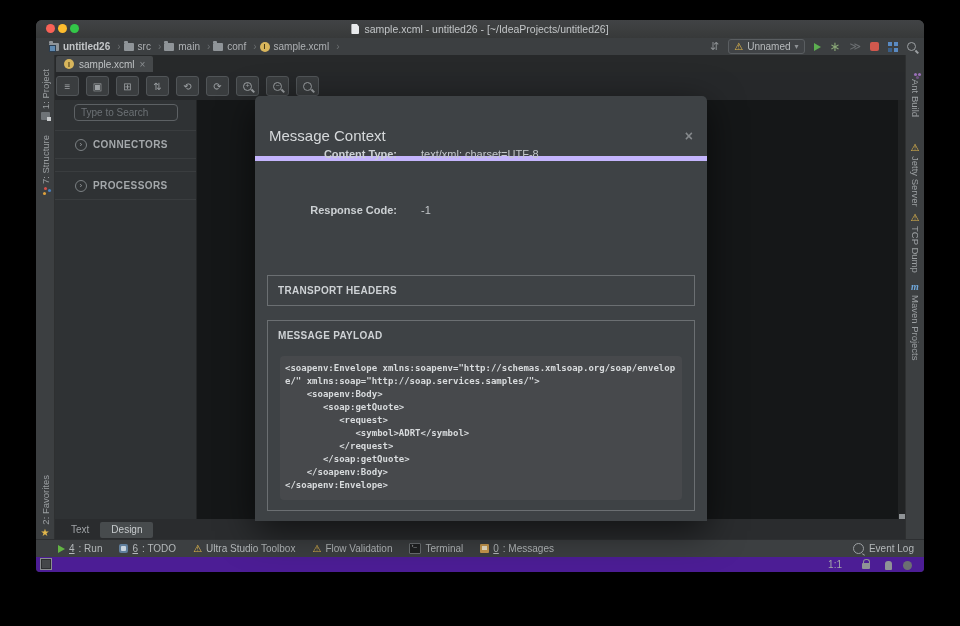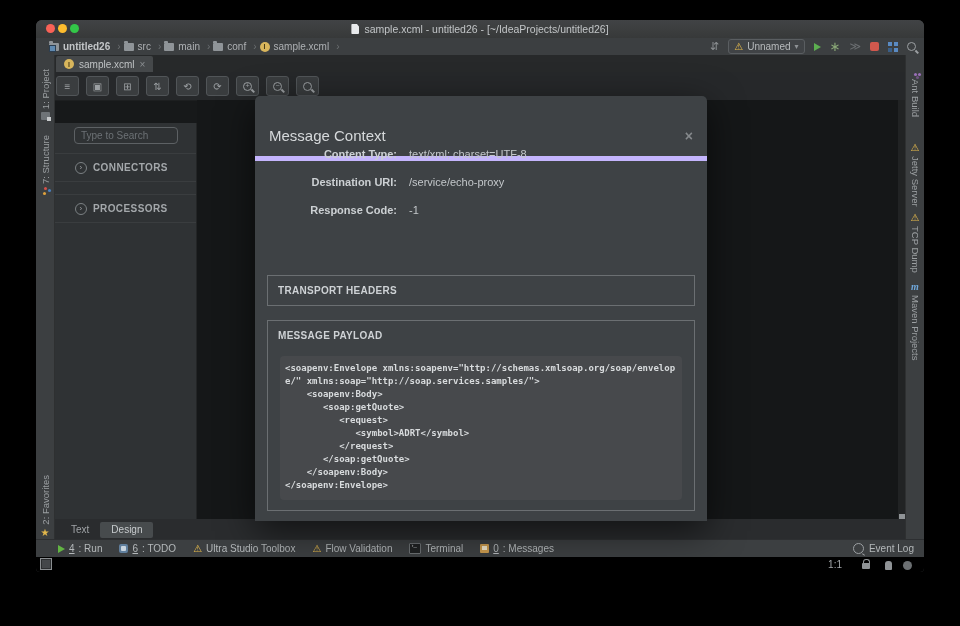--- a/index.html
+++ b/index.html
@@ -54,40 +54,40 @@
   .main{position:absolute;left:18px;right:18px;top:35px;bottom:50px;background:#17191a;}
   .tabstrip{position:absolute;left:0;top:0;right:0;height:17px;background:#27292a;border-bottom:1px solid #1e2021;}
   .etab{position:absolute;left:2px;top:1px;height:16px;display:flex;align-items:center;gap:5px;
         background:#45484a;padding:0 8px;font-size:10px;color:#bfc2c4;border-radius:2px 2px 0 0;}
   .etab .close{color:#8b8f92;font-size:10px;}
   .dtoolbar{position:absolute;left:0;top:17px;right:0;height:28px;background:#26282a;
             display:flex;align-items:center;padding-left:2px;gap:7px;border-bottom:1px solid #1d1f20;}
   .tbtn{width:21px;height:18px;background:#3a3d3f;border:1px solid #515558;border-radius:3px;
         display:flex;align-items:center;justify-content:center;color:#9da1a4;font-size:10px;}
   
-  .lpanel{position:absolute;left:0;top:45px;bottom:0;width:142px;background:#2f3234;border-right:1px solid #232526;margin-top:23px;}
+  .lpanel{position:absolute;left:0;top:45px;bottom:0;width:142px;background:#2f3234;border-right:1px solid #232526;}
   .search{position:absolute;left:20px;top:4px;width:90px;height:15px;border:1px solid #5d6164;border-radius:4px;
           background:transparent;color:#aeb1b3;font-size:10px;padding:0 6px;font-family:"Liberation Sans",sans-serif;}
   .search::placeholder{color:#6c7175;}
   .psec{position:absolute;left:0;right:0;height:27px;display:flex;align-items:center;gap:6px;
         padding-left:21px;border-top:1px solid #3a3d3f;border-bottom:1px solid #3a3d3f;
         font-size:10px;font-weight:bold;letter-spacing:.4px;color:#a4a8ab;}
   .chev-circ{width:10px;height:10px;border-radius:50%;border:1px solid #7b8083;color:#9ca0a3;
              display:flex;align-items:center;justify-content:center;font-size:8px;font-weight:normal;line-height:1;}
   
   .canvas{position:absolute;left:143px;right:0;top:45px;bottom:0;background:#151718;}
   .vscroll{position:absolute;right:0;top:45px;width:8px;bottom:0;background:#212324;}
   .grip{position:absolute;right:1px;bottom:2px;width:6px;height:6px;background:#8f9396;}
   
   .dialog{position:absolute;left:219px;top:76px;width:452px;height:425px;background:#3e4245;
           border-radius:5px 5px 0 0;box-shadow:0 10px 36px rgba(0,0,0,.6);z-index:5;}
   .dlg-head{height:36px;display:flex;align-items:flex-end;padding:12px 14px;border-bottom:5px solid #c4b5fd;}
   .dlg-title{font-size:15px;color:#d6d9db;flex:1;}
   .dlg-close{color:#85898c;font-size:14px;font-weight:bold;}
-  .fld{position:absolute;left:0;width:100%;display:grid;grid-template-columns:142px auto;column-gap:12px;
+  .fld{position:absolute;left:0;width:100%;display:grid;grid-template-columns:142px auto;column-gap:24px;
        font-size:11px;align-items:center;}
   .fld .lab{text-align:right;font-weight:bold;color:#ccd0d3;}
   .fld .val{color:#c3c7ca;}
   .secbox{position:absolute;left:12px;width:426px;border:1px solid #6b6f72;}
   .secbox .shead{height:29px;display:flex;align-items:center;padding-left:10px;
                  font-size:10px;font-weight:bold;letter-spacing:.3px;color:#ced2d5;}
   .codeblock{position:absolute;left:12px;top:35px;width:392px;height:132px;background:#47494c;
              border-radius:4px;padding:6px 5px;overflow:hidden;}
   .codeblock pre{margin:0;font-family:"DejaVu Sans Mono",monospace;font-size:9px;line-height:13px;
                  font-weight:bold;color:#d8dbdd;white-space:pre-wrap;word-break:break-all;}
@@ -103,21 +103,21 @@
   .mn{text-decoration:underline;}
   .todo-ic{width:9px;height:9px;background:#5f7e9c;border-radius:2px;position:relative;}
   .todo-ic::after{content:"";position:absolute;left:2px;top:2px;width:5px;height:5px;background:#c9d4de;border-radius:1px;}
   .term-ic{width:10px;height:9px;background:#1f2122;border:1px solid #6b6f72;border-radius:1px;position:relative;}
   .term-ic::after{content:"›_";position:absolute;left:1px;top:-2px;font-size:6px;color:#c2c5c7;}
   .msg-ic{width:9px;height:9px;background:#c99a4e;border-radius:1px;position:relative;}
   .msg-ic::after{content:"";position:absolute;left:2px;top:2px;width:5px;height:4px;background:#efe4c9;}
   .eventlog{position:absolute;right:10px;display:flex;align-items:center;gap:5px;}
   .balloon{width:9px;height:9px;border:1px solid #9ca0a3;border-radius:50%;position:relative;}
   .balloon::after{content:"";position:absolute;right:-2px;bottom:-2px;width:3px;height:1px;background:#9ca0a3;transform:rotate(35deg);}
-  .bottomrow{position:absolute;left:0;right:0;bottom:0;height:15px;background:#000000;
+  .bottomrow{position:absolute;left:0;right:0;bottom:0;height:15px;background:#4c1d95;
              display:flex;align-items:center;font-size:10px;color:#a3a7aa;z-index:4;}
   .togglebar-ic{position:absolute;left:4px;bottom:2px;width:10px;height:10px;border:1px solid #8a8e91;background:#44474a;box-shadow:inset 0 0 0 1px #2c2e30;}
   .caret-pos{position:absolute;right:82px;}
   .lock-ic{position:absolute;right:54px;width:8px;height:6px;background:#8f9396;border-radius:1px;top:6px;}
   .lock-ic::before{content:"";position:absolute;left:1px;top:-4px;width:5px;height:4px;border:1.5px solid #8f9396;border-bottom:none;border-radius:3px 3px 0 0;}
   .hector-ic{position:absolute;right:32px;top:4px;width:7px;height:9px;background:#8f9396;border-radius:3px 3px 1px 1px;}
   .bgproc-ic{position:absolute;right:12px;top:4px;width:9px;height:9px;border-radius:50%;background:#6b6f72;color:#2c2e30;font-size:8px;font-weight:bold;line-height:9px;text-align:center;}
 </style>
 </head>
 <body>
@@ -262,24 +262,20 @@
   <div class="dialog">
     <div class="dlg-head">
       <span class="dlg-title">Message Context</span>
       <span class="dlg-close">×</span>
     </div>
 
     <div class="fld" style="top:52px">
       <span class="lab">Content Type:</span>
       <span class="val">text/xml; charset=UTF-8</span>
     </div>
-    <div class="fld" style="top:80px">
-      <span class="lab">Destination URI:</span>
-      <span class="val">/service/echo-proxy</span>
-    </div>
     <div class="fld" style="top:108px">
       <span class="lab">Response Code:</span>
       <span class="val">-1</span>
     </div>
 
     <div class="secbox" style="top:179px;height:29px">
       <div class="shead">TRANSPORT HEADERS</div>
     </div>
     <div class="secbox" style="top:224px;height:189px">
       <div class="shead">MESSAGE PAYLOAD</div>

